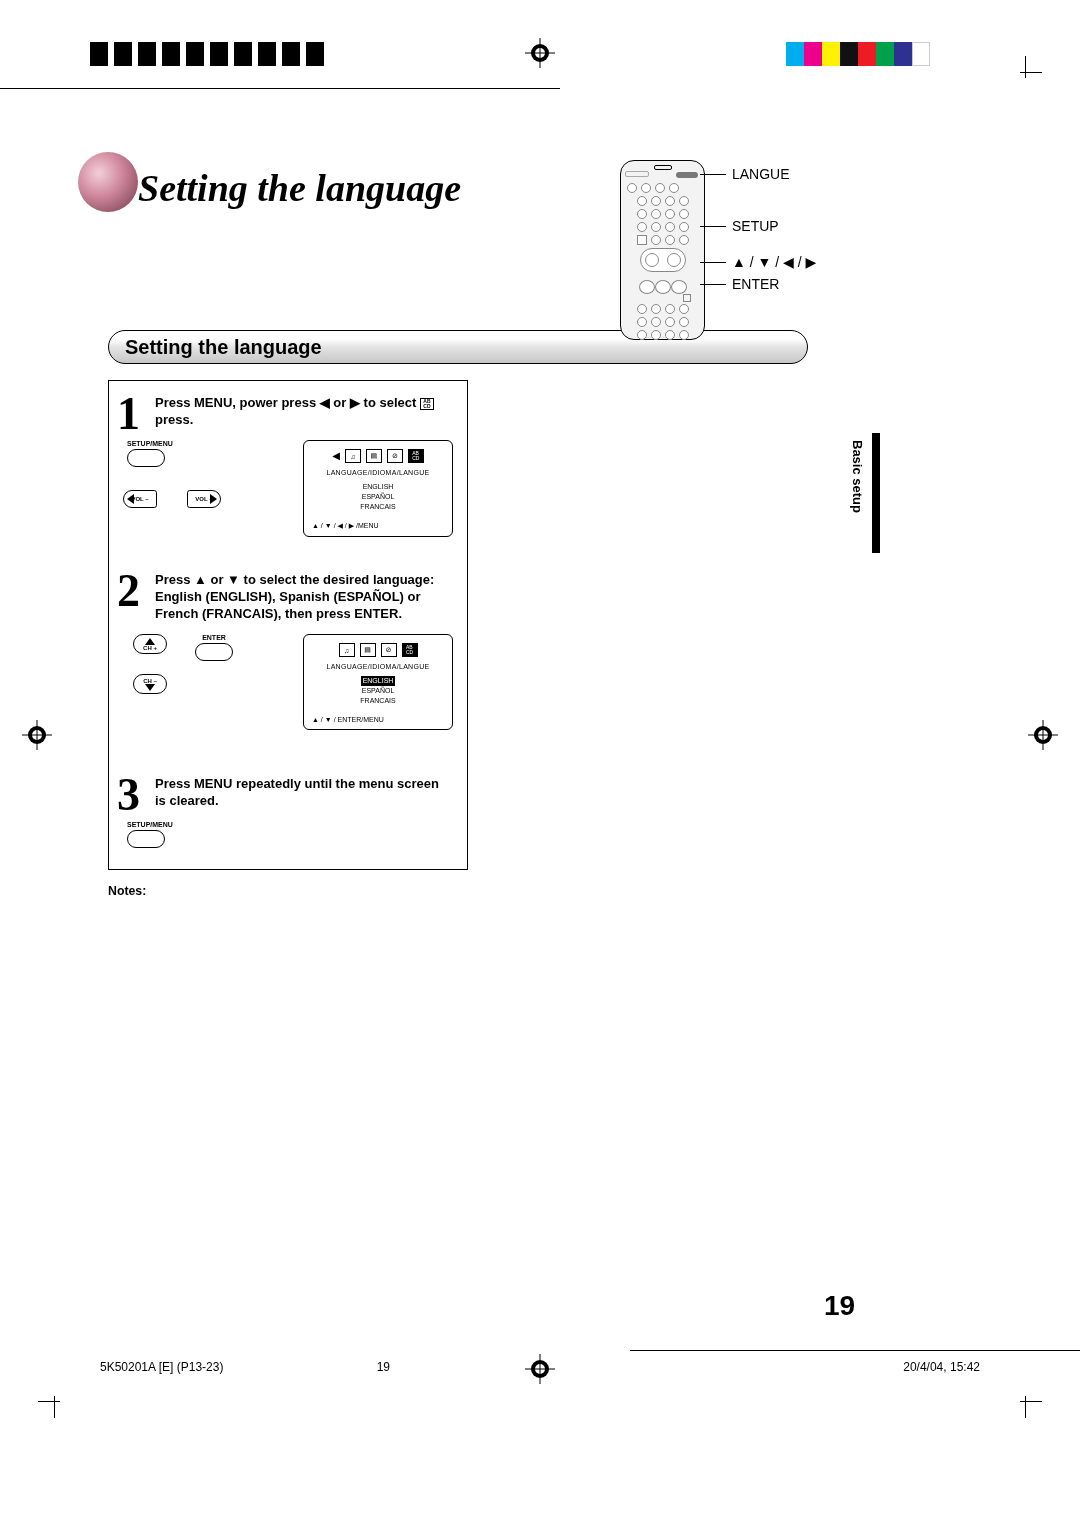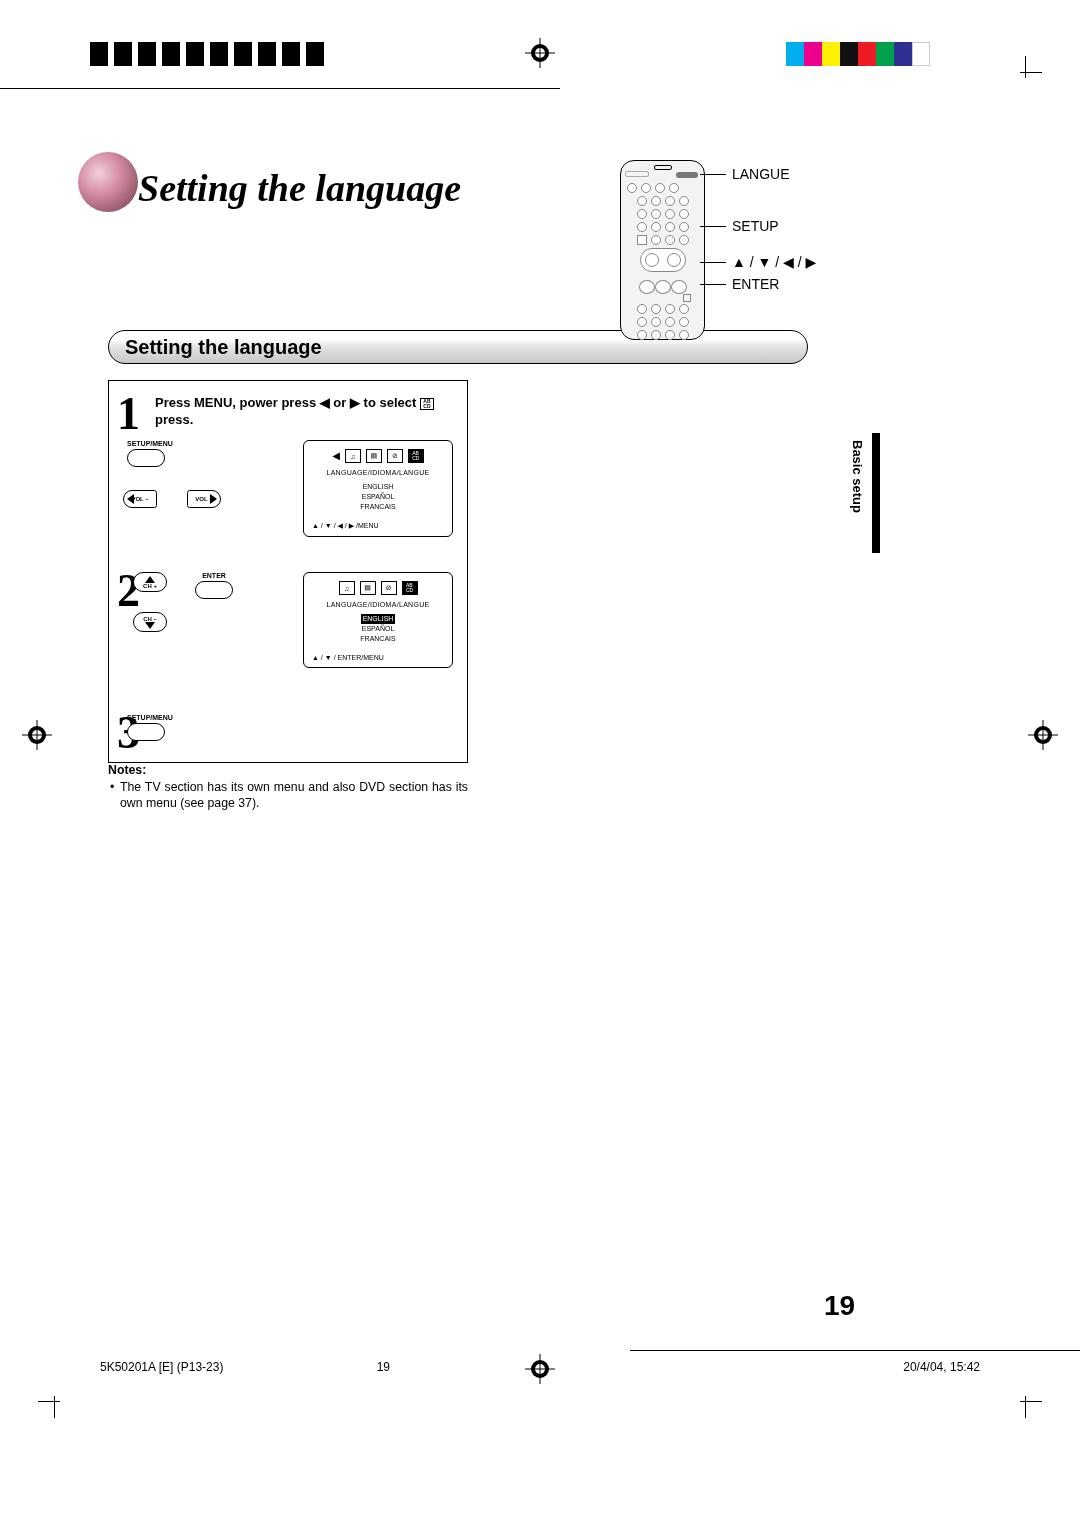--- a/index.html
+++ b/index.html
@@ -169,21 +169,21 @@
   .osd-icons { display:flex; gap:5px; justify-content:center; margin-bottom:6px;}
   .osd-icons .ic { width:16px; height:14px; border:1px solid #000; display:flex; align-items:center; justify-content:center; font-size:7px;}
   .osd-icons .ic.sel { background:#000; color:#fff;}
   .osd-icons .arr { font-size:10px; line-height:14px;}
   .osd .subt { text-align:center; font-size:7px; letter-spacing:0.3px; margin-bottom:6px;}
   .osd .opts { text-align:center; font-size:7px; line-height:1.4; margin-bottom:10px;}
   .osd .opts .sel { background:#000; color:#fff; padding:0 2px; display:inline-block;}
   .osd .foot { font-size:7px;}
 
   
-  .notes { width: 360px; font-size: 12.3px; }
+  .notes { margin-top: 14px; width: 360px; font-size: 12.3px; }
   .notes-h { font-weight: bold; }
   .notes ul { list-style: none; padding-left: 0; margin-top:2px; }
   .notes li { position:relative; padding-left: 12px; line-height:1.32; text-align: justify; margin-bottom:2px;}
   .notes li::before { content:"•"; position:absolute; left:2px; }
 
   
   .sidetab {
     position:absolute;
     left: 850px;
     top: 440px;
@@ -334,20 +334,21 @@
             <span>ESPAÑOL</span><br>
             <span>FRANCAIS</span>
           </div>
           <div class="foot">▲ / ▼ / ◀ / ▶ /MENU</div>
         </div>
       </div>
     </div>
 
     <div class="step">
       <div class="bignum">2</div>
+      <div class="step-text">Press ▲ or ▼ to select the desired language: English (ENGLISH), Spanish (ESPAÑOL) or French (FRANCAIS), then press ENTER.</div>
       <div class="step-body" style="min-height:120px;">
         <div style="position:absolute;left:10px;top:0;">
           <div class="chbtn up">
               <span class="tri"></span>
               <span class="t">CH +</span>
             </div>
           <div style="height:20px;"></div>
           <div class="chbtn down">
               <span class="t">CH –</span>
               <span class="tri"></span>
@@ -372,34 +373,34 @@
             <span>ESPAÑOL</span><br>
             <span>FRANCAIS</span>
           </div>
           <div class="foot">▲ / ▼ / ENTER/MENU</div>
         </div>
       </div>
     </div>
 
     <div class="step" style="margin-bottom:0;">
       <div class="bignum">3</div>
+      <div class="step-text">Press MENU repeatedly until the menu screen is cleared.</div>
       <div class="step-body" style="min-height:36px;">
         <div style="position:absolute;left:4px;top:0;">
           <div class="lbl-tiny" style="margin-bottom:2px;">SETUP/MENU</div>
           <div class="btn-oblong"></div>
         </div>
       </div>
     </div>
 
   </div>
 
   <div class="notes">
     <div class="notes-h">Notes:</div>
     <ul>
-      <li><span>The TV section has its own menu and also DVD section has its own menu (see page 37).</span></li>
     </ul>
   </div>
 
 </div>
 
 <div class="remote-wrap">
   <div class="remote">
     <div class="ir"></div>
       <div class="recess"></div>
       <div class="pill"></div>

